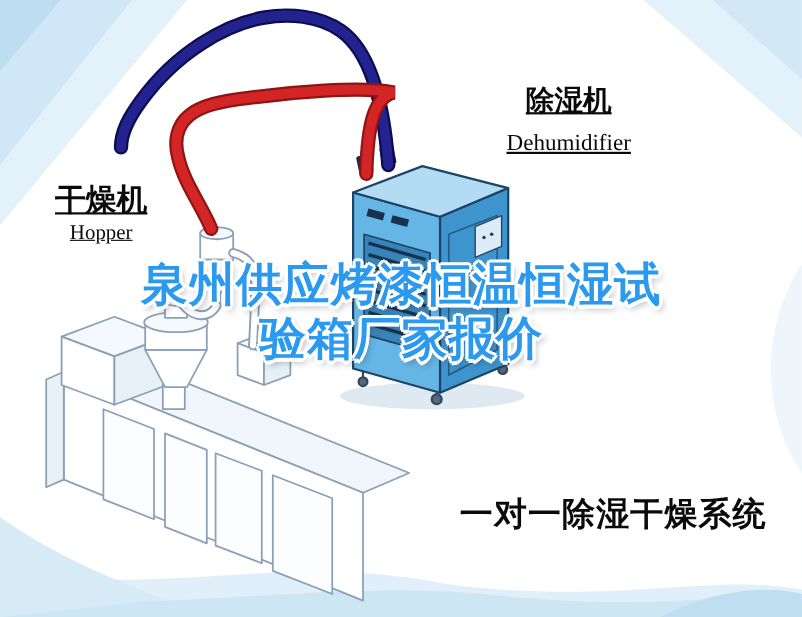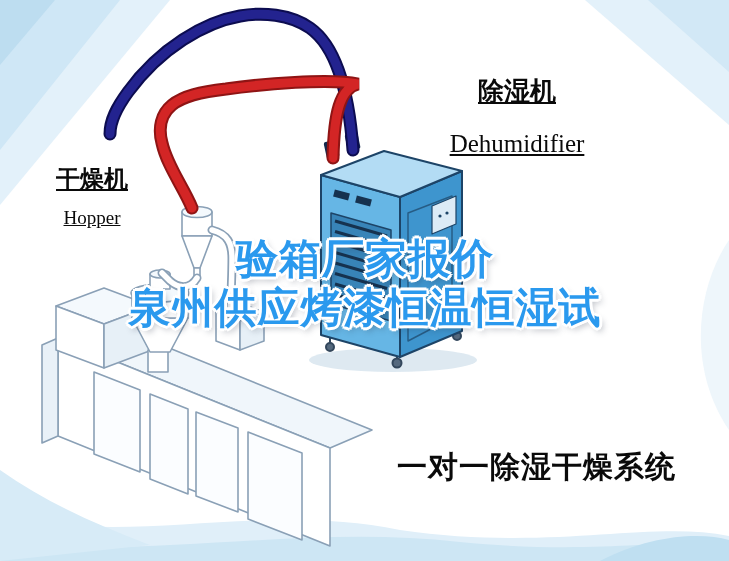--- a/index.html
+++ b/index.html
@@ -5,34 +5,34 @@
   html,body{margin:0;padding:0;background:#e9eef2;}
   .stage{
     position:relative;width:729px;height:561px;background:#ffffff;
     overflow:hidden;font-family:"DejaVu Sans",sans-serif;
   }
   .scene{position:absolute;left:0;top:0;width:729px;height:561px;display:block;}
   .label{position:absolute;text-align:center;color:#0a0a0a;text-decoration:underline;}
   .label .cn{font-weight:bold;font-family:"DejaVu Sans",sans-serif;}
   .label .en{font-family:"Liberation Serif","DejaVu Serif",serif;}
   .hopper-label{left:42px;top:163px;width:100px;}
-  .hopper-label .cn{font-size:24px;}
-  .hopper-label .en{font-size:19px;margin-top:12px;}
+  .hopper-label .cn{font-size:28px;}
+  .hopper-label .en{font-size:19px;margin-top:0;}
   .dehum-label{left:432px;top:74px;width:170px;}
   .dehum-label .cn{font-size:26px;}
-  .dehum-label .en{font-size:25px;margin-top:21px;}
+  .dehum-label .en{font-size:21px;margin-top:8px;}
   .watermark{
     position:absolute;left:60px;top:234px;width:610px;text-align:center;
     font-weight:bold;font-size:42px;line-height:1.17;color:#2a99ee;letter-spacing:1px;
     text-shadow:
       -2px -2px 0 #fff, 2px -2px 0 #fff, -2px 2px 0 #fff, 2px 2px 0 #fff,
       0 -3px 0 #fff, 0 3px 0 #fff, -3px 0 0 #fff, 3px 0 0 #fff,
       3px 4px 6px rgba(40,50,70,0.35);
   }
-  .caption{position:absolute;left:397px;top:447px;width:300px;text-align:left;color:#0a0a0a;}
+  .caption{position:absolute;left:397px;top:447px;width:300px;text-align:right;color:#0a0a0a;}
   .caption .cn{font-size:30px;font-weight:bold;letter-spacing:1px;}
   .caption .en{font-size:21px;font-family:"Liberation Serif","DejaVu Serif",serif;margin-top:7px;}
 </style>
 </head>
 <body>
 
 <div class="stage">
 
   <svg class="scene" viewBox="0 0 729 561" xmlns="http://www.w3.org/2000/svg">
 
@@ -155,21 +155,21 @@
     <div class="cn">干燥机</div>
     <div class="en">Hopper</div>
   </div>
 
   <div class="label dehum-label">
     <div class="cn">除湿机</div>
     <div class="en">Dehumidifier</div>
   </div>
 
   <div class="watermark">
+    <div>泉州供应烤漆恒温恒湿试</div>
     <div>验箱厂家报价</div>
-    <div>泉州供应烤漆恒温恒湿试</div>
   </div>
 
   <div class="caption">
     <div class="cn">一对一除湿干燥系统</div>
   </div>
 
 </div>
 
 </body></html>

